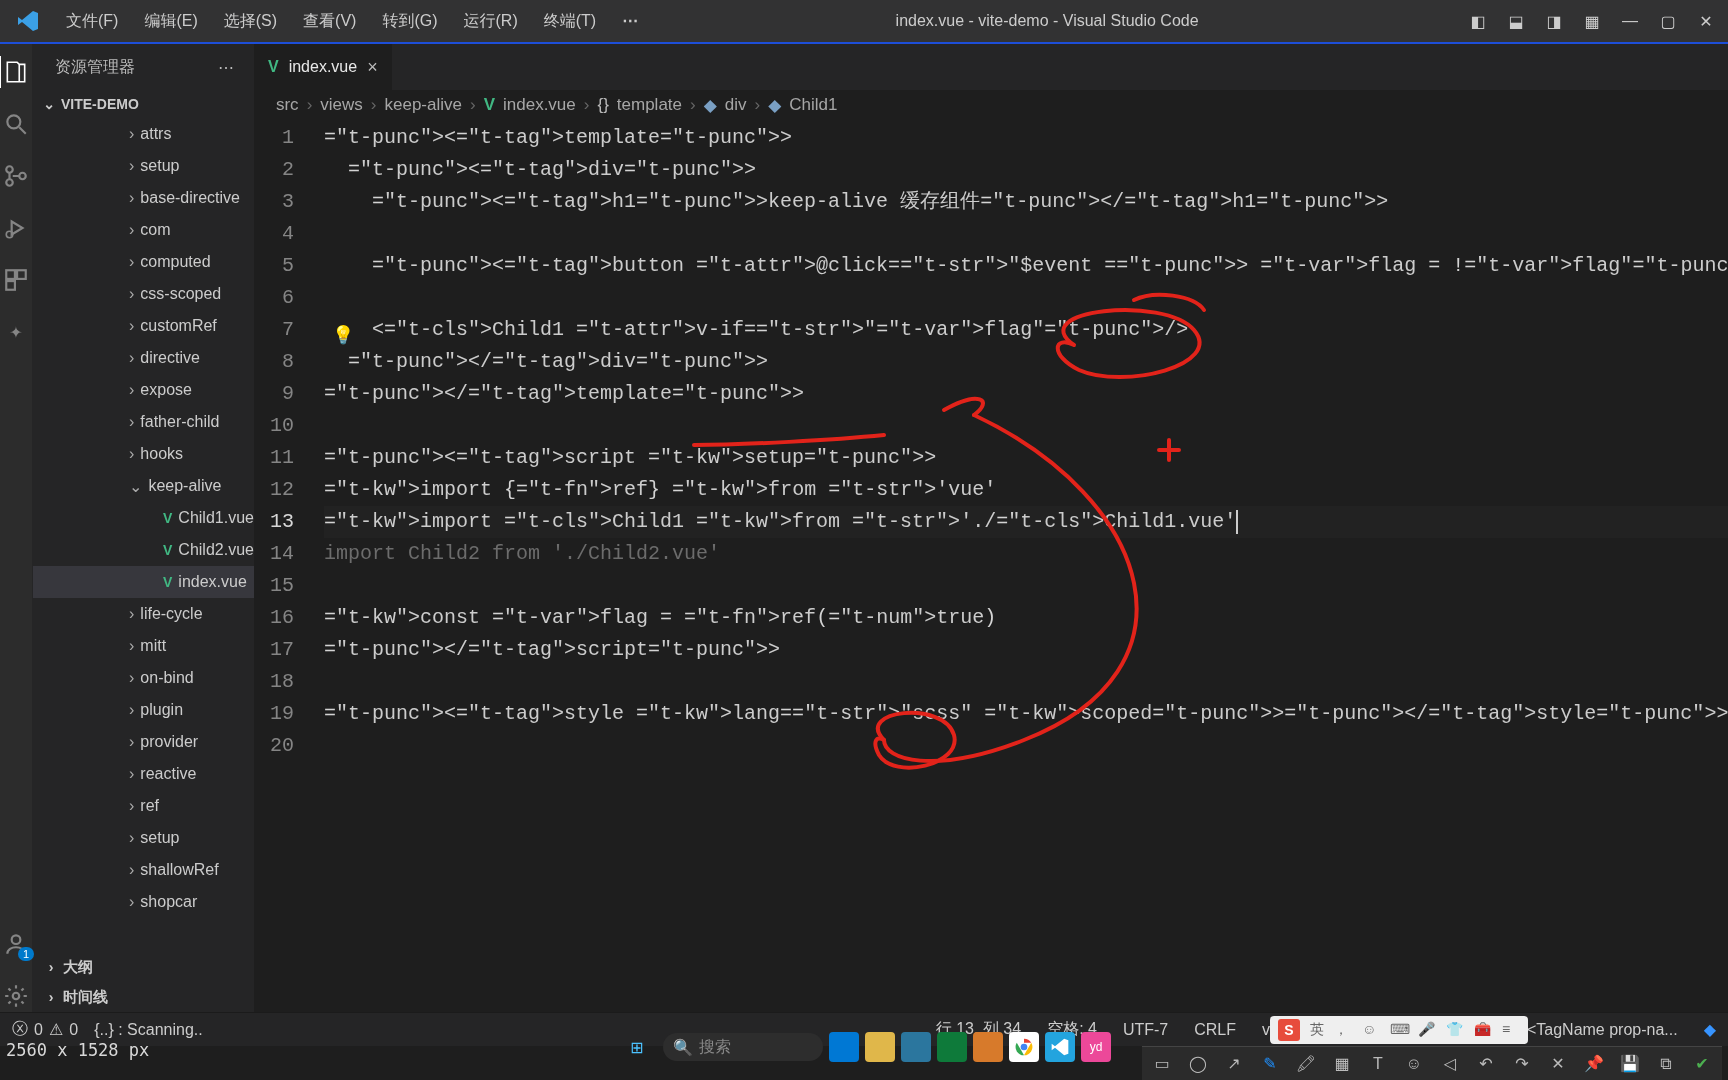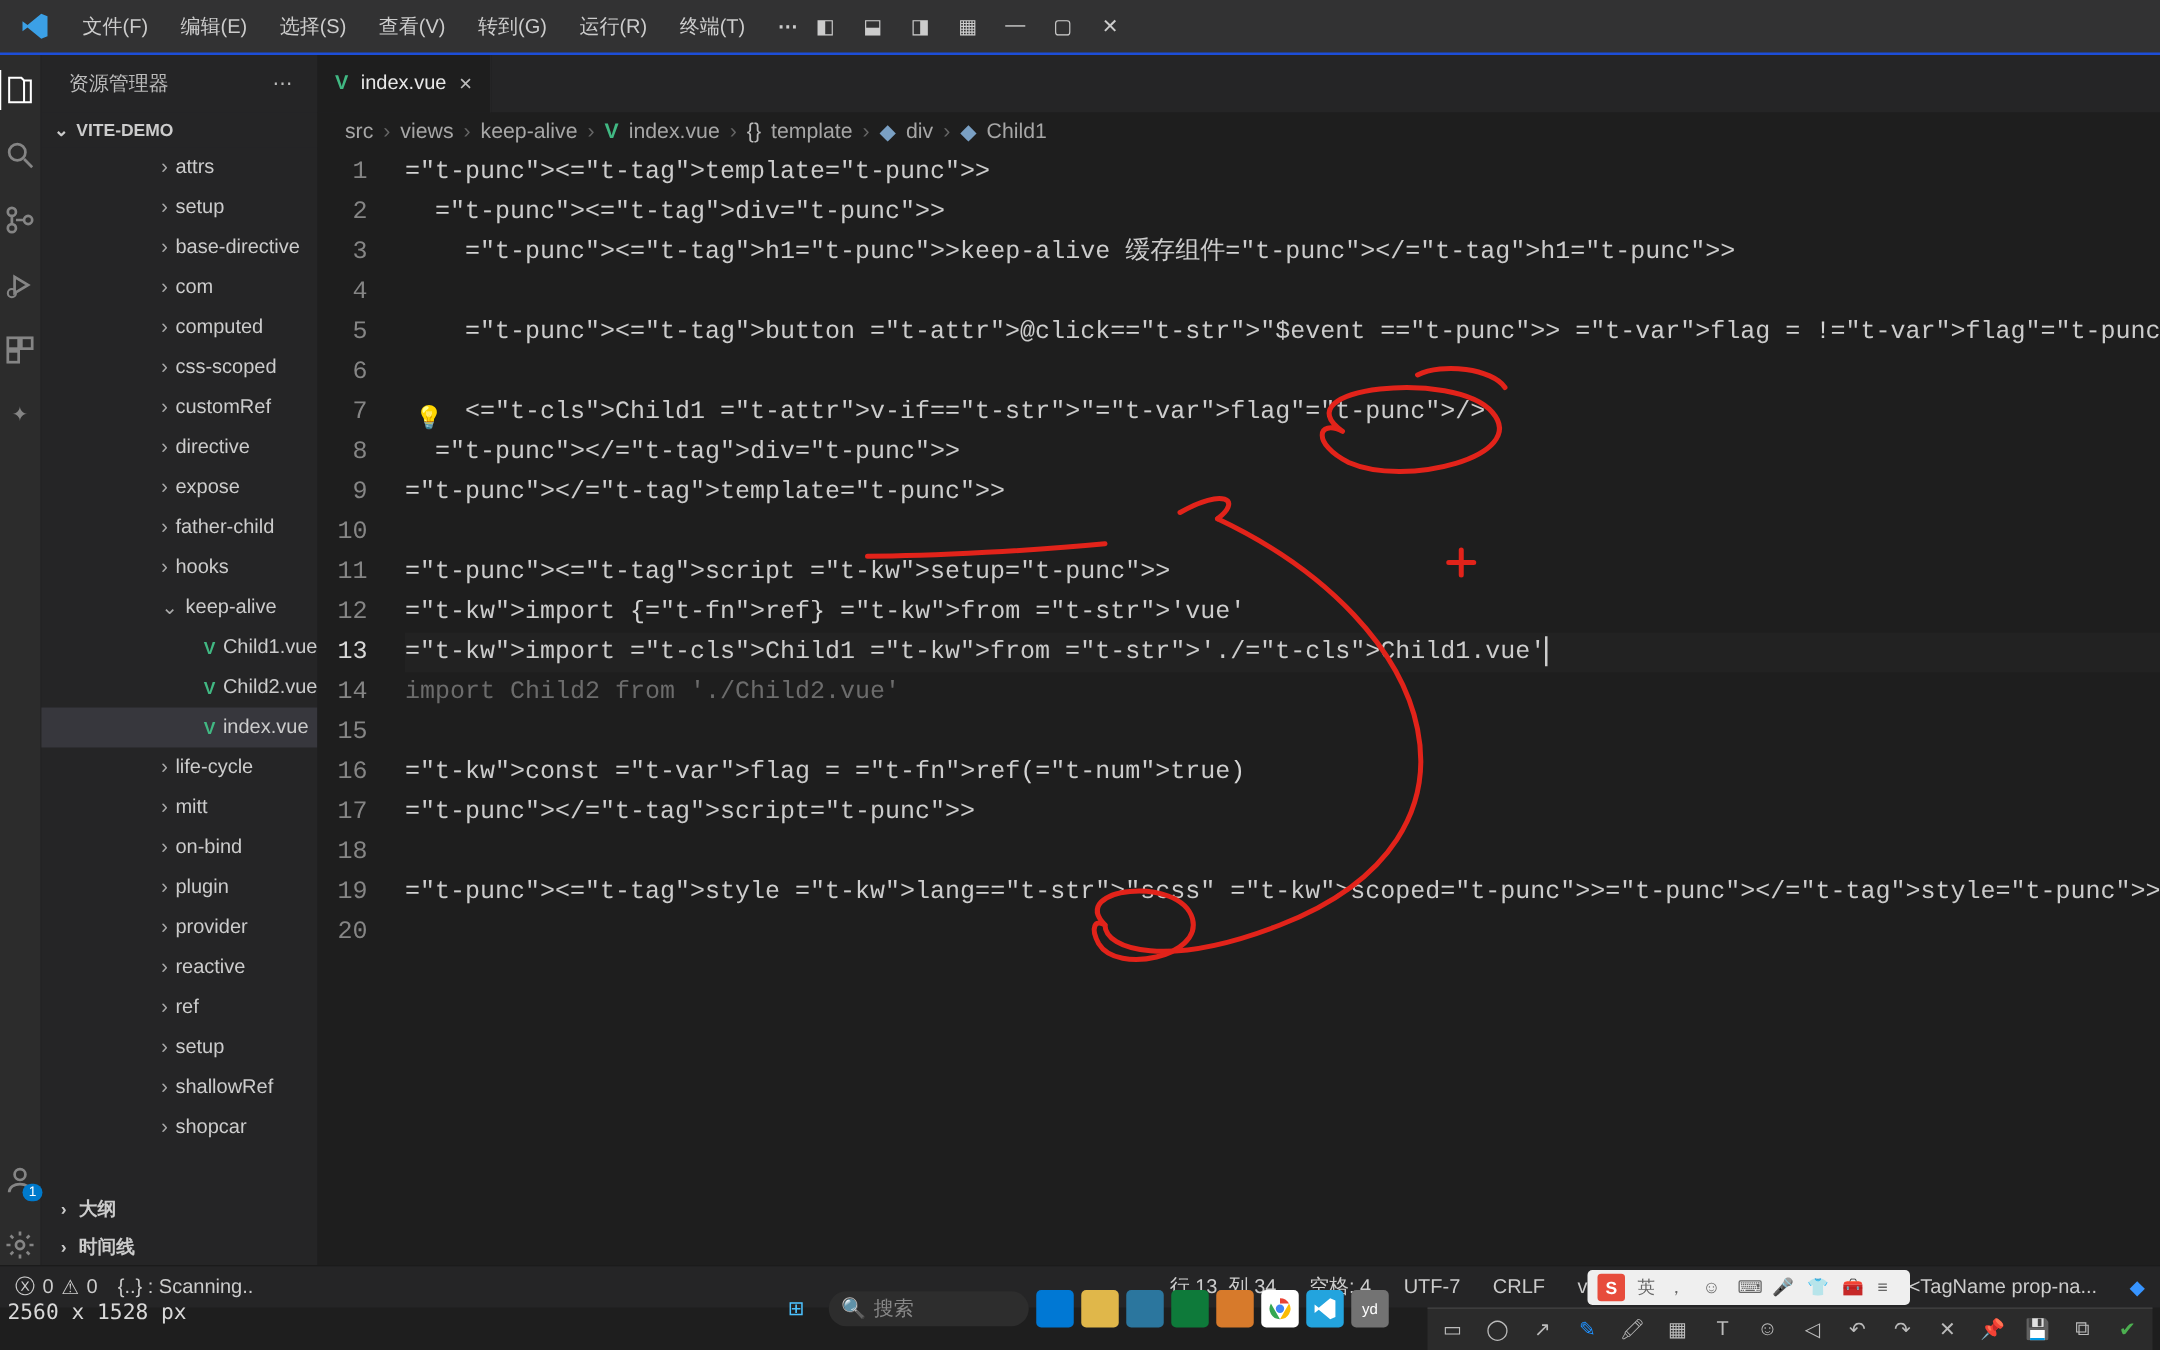--- a/index.html
+++ b/index.html
@@ -151,21 +151,21 @@
 }
 .taskbar-center .tbtn { width:40px; height:30px; display:flex; align-items:center; justify-content:center; color:#9a9a9a;}
 .taskbar-center .searchbox {
   display:flex; align-items:center; gap:6px; width:160px; height:28px;
   background:#2d2d2d; border-radius:14px; padding:0 10px; color:#888;
 }
 .taskbar-center .appicon { width:30px; height:30px; border-radius:4px; display:flex;align-items:center;justify-content:center;}
 .app1{background:#0078d4;} .app2{background:#e0b74a;color:#333;}
 .app3{background:#2b769e;} .app4{background:#0e7a3a;}
 .app5{background:#d77a2b;} .app6{background:#fff;}
-.app7{background:#23a4de;} .app8{background:#737373;}
+.app7{background:#23a4de;} .app8{background:#ec4899;}
 
 .palette {
   position:absolute; right:380px; bottom:0; height:32px;
   display:flex; align-items:center; border:1px solid #888;
 }
 .palette .cur { width:30px;height:30px; background:#f00; display:flex;align-items:center;justify-content:center;color:#fff;font-size:10px;}
 .palette .sw { width:14px; height:14px;}
 .palette .grid { display:grid; grid-template-columns:repeat(9,14px); grid-template-rows:repeat(2,14px);}
 .sw-000{background:#000}.sw-888{background:#888}.sw-800{background:#800000}
 .sw-880{background:#808000}.sw-080{background:#008000}.sw-088{background:#008080}
@@ -205,20 +205,21 @@
   <div class="menubar">
     <span>文件(F)</span>
     <span>编辑(E)</span>
     <span>选择(S)</span>
     <span>查看(V)</span>
     <span>转到(G)</span>
     <span>运行(R)</span>
     <span>终端(T)</span>
     <span class="more-menu">⋯</span>
   </div>
+  <div class="title-center">index.vue - vite-demo - Visual Studio Code</div>
   <div class="title-right">
     <span class="icon">◧</span>
     <span class="icon">⬓</span>
     <span class="icon">◨</span>
     <span class="icon">▦</span>
     <span class="icon">―</span>
     <span class="icon">▢</span>
     <span class="icon">✕</span>
   </div>
 </div>

